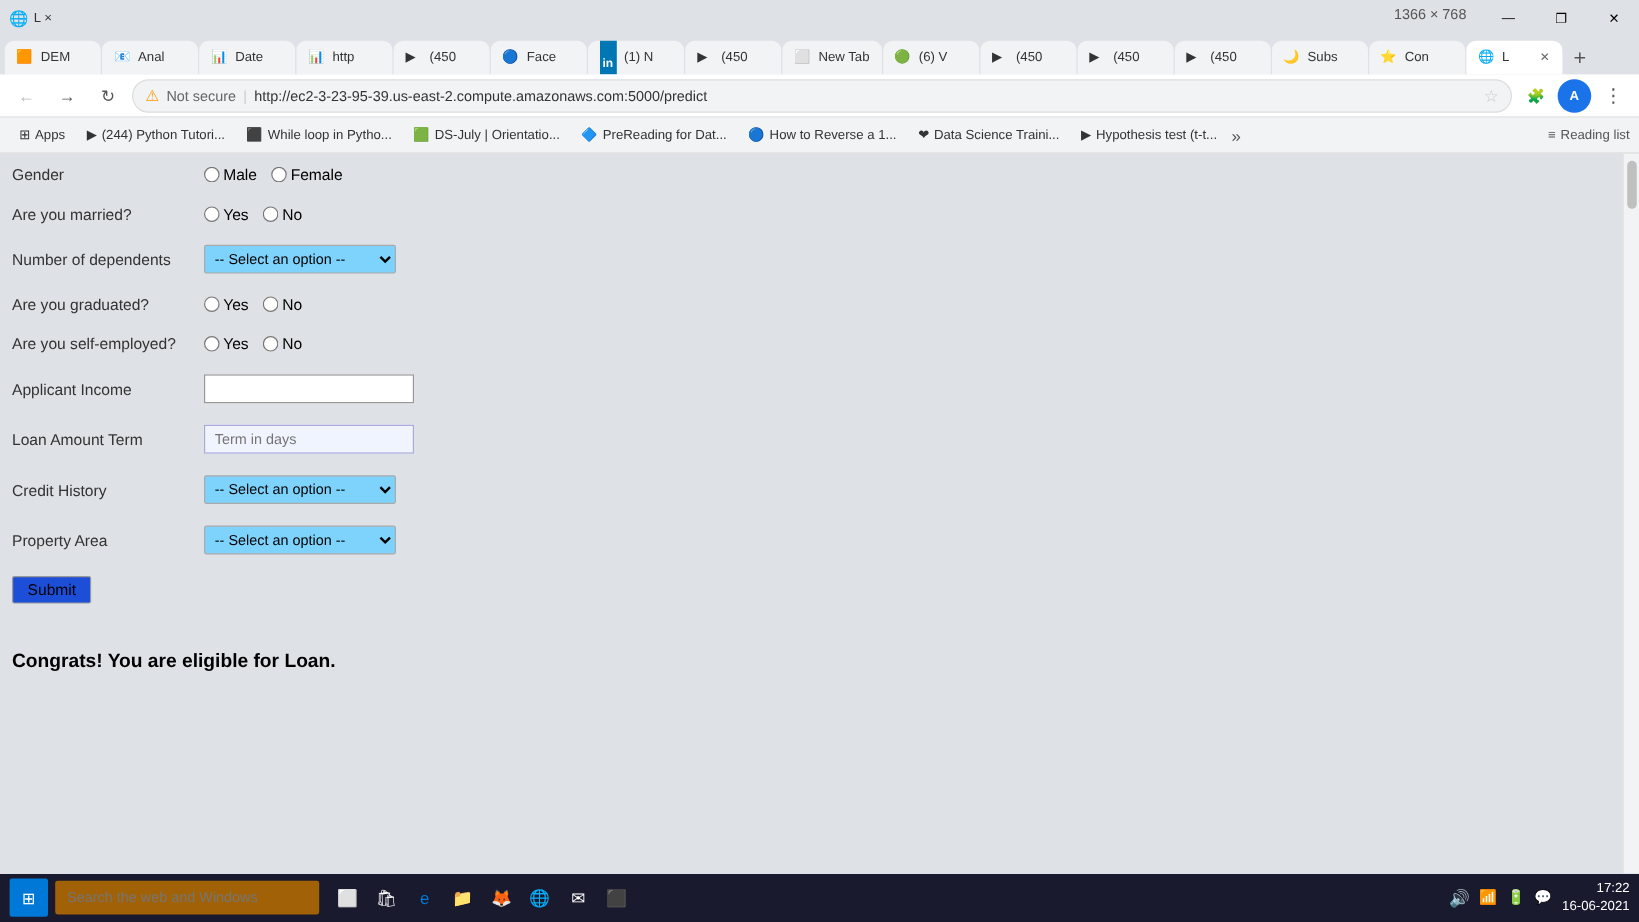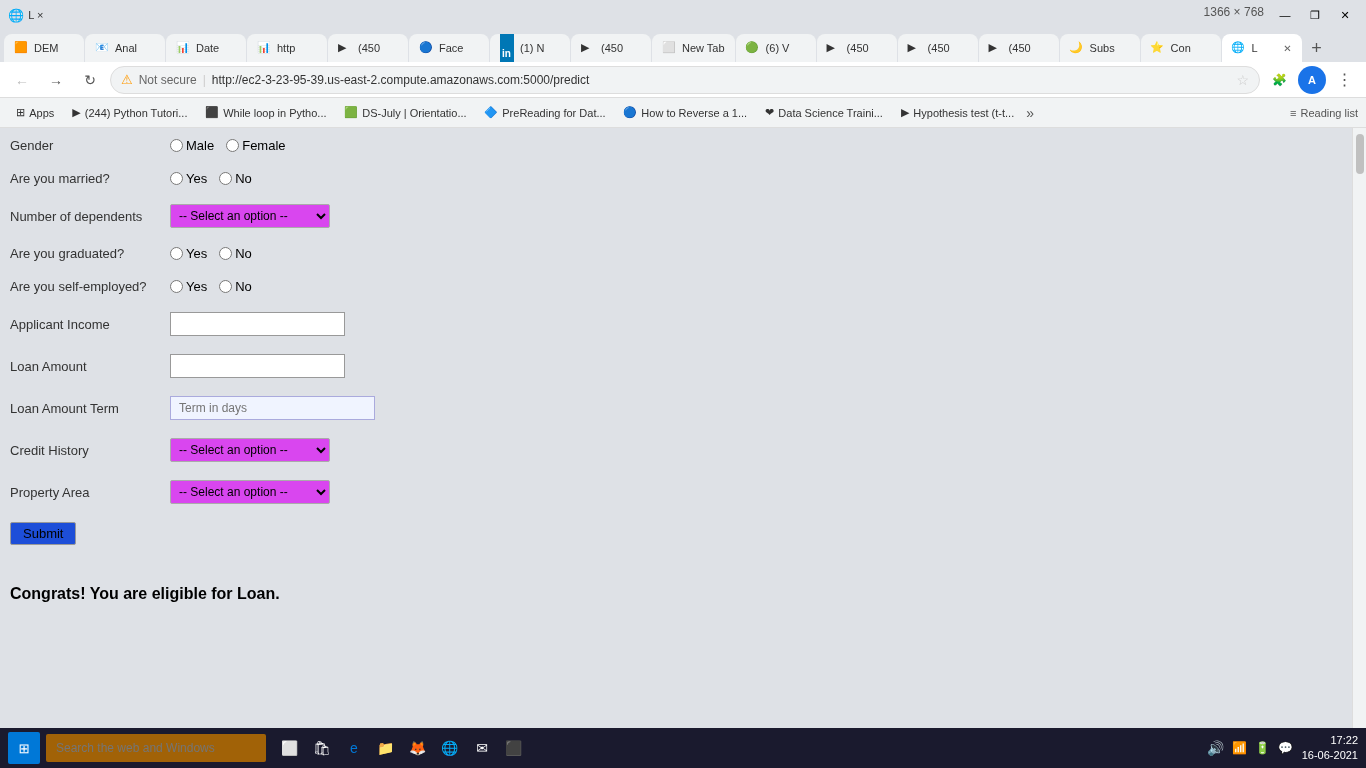--- a/index.html
+++ b/index.html
@@ -35,21 +35,21 @@
     .browser-window {
       position: fixed; top: 0; left: 0; right: 0; bottom: 40px;
       display: flex; flex-direction: column; background: #dee1e6;
     }
 
     
     .title-bar {
       height: 30px; background: #dee1e6; display: flex; align-items: center;
       padding: 0 8px; gap: 4px;
     }
-    .window-controls { display: flex; gap: 4px; margin-left: auto; }
+    .window-controls { display: flex; gap: 18px; margin-left: auto; }
     .win-btn {
       width: 26px; height: 20px; border: none; cursor: pointer;
       display: flex; align-items: center; justify-content: center;
       font-size: 11px; background: transparent;
     }
 
     
     .tab-bar {
       height: 32px; background: #dee1e6; display: flex; align-items: flex-end;
       padding: 0 4px; gap: 1px;
@@ -111,29 +111,29 @@
     .form-container { padding: 10px 20px 30px 10px; }
     .form-row {
       display: flex; align-items: center; margin-bottom: 18px;
     }
     .form-label { min-width: 160px; font-size: 13px; color: #333; }
     .radio-group { display: flex; align-items: center; gap: 12px; }
     .radio-item { display: flex; align-items: center; gap: 3px; cursor: pointer; font-size: 13px; }
     .radio-item input[type="radio"] { cursor: pointer; }
     select.form-select {
       padding: 2px 4px; border: 1px solid #aaa; font-size: 12px;
-      border-radius: 2px; background: #d946ef; min-width: 160px; height: 24px;
+      border-radius: 2px; background: #7dd3fc; min-width: 160px; height: 24px;
     }
     input.form-input {
       border: 1px solid #999; height: 24px; padding: 0 4px;
       font-size: 12px; width: 175px;
     }
     input.form-input-term {
       border: 1px solid #aad; height: 24px; padding: 0 8px;
-      font-size: 12px; width: 205px; color: #999;
+      font-size: 12px; width: 175px; color: #999;
       background: #f0f4ff;
     }
     .submit-btn {
       border: 1px solid #999; background: #1d4ed8; padding: 3px 12px;
       font-size: 13px; cursor: pointer; border-radius: 2px;
     }
     .result-text {
       font-size: 16px; font-weight: bold; color: #000; margin-top: 40px;
     }
   </style>
@@ -352,24 +352,20 @@
             </label>
           </div>
         </div>
 
         <div class="form-row">
           <label class="form-label">Applicant Income</label>
           <input type="text" class="form-input" value="" style="">
         </div>
 
 
-        <div class="form-row">
-          <label class="form-label">Loan Amount</label>
-          <input type="text" class="form-input" value="" style="">
-        </div>
 
         <div class="form-row">
           <label class="form-label">Loan Amount Term</label>
           <input type="text" class="form-input-term" placeholder="Term in days" value="" style="">
         </div>
 
         <div class="form-row">
           <label class="form-label">Credit History</label>
           <select class="form-select">
             <option>-- Select an option --</option>

